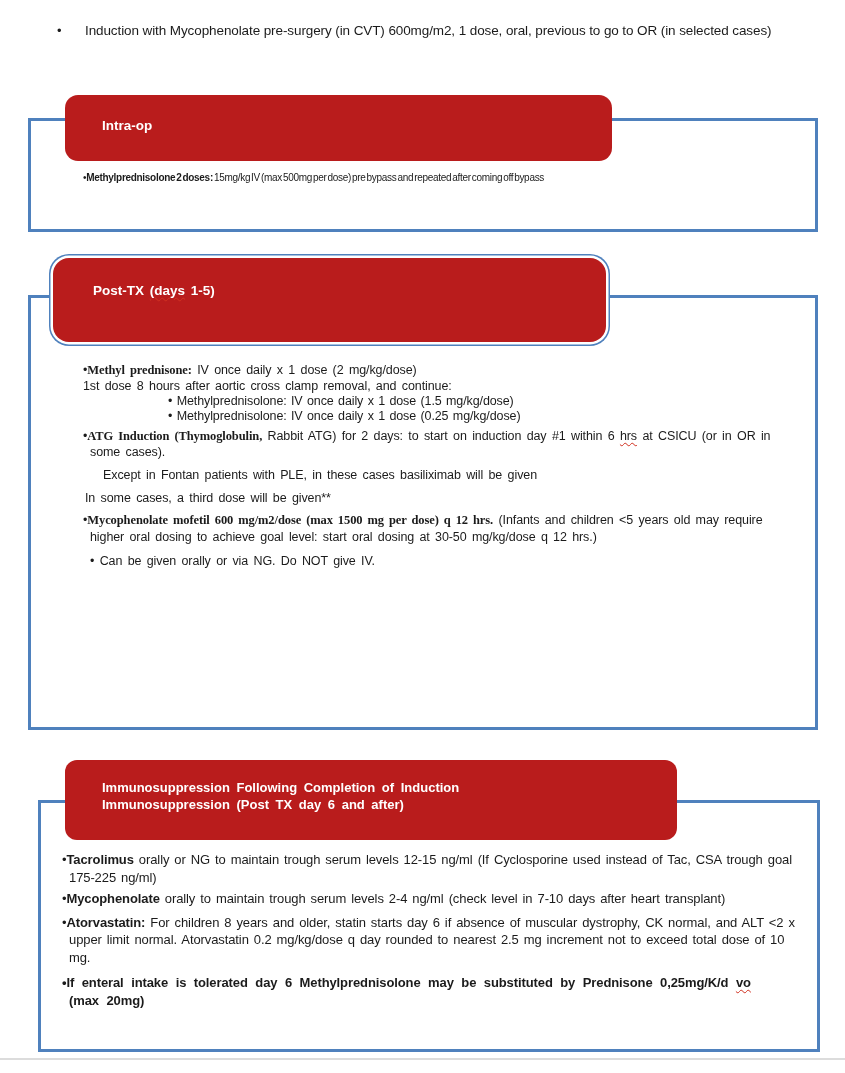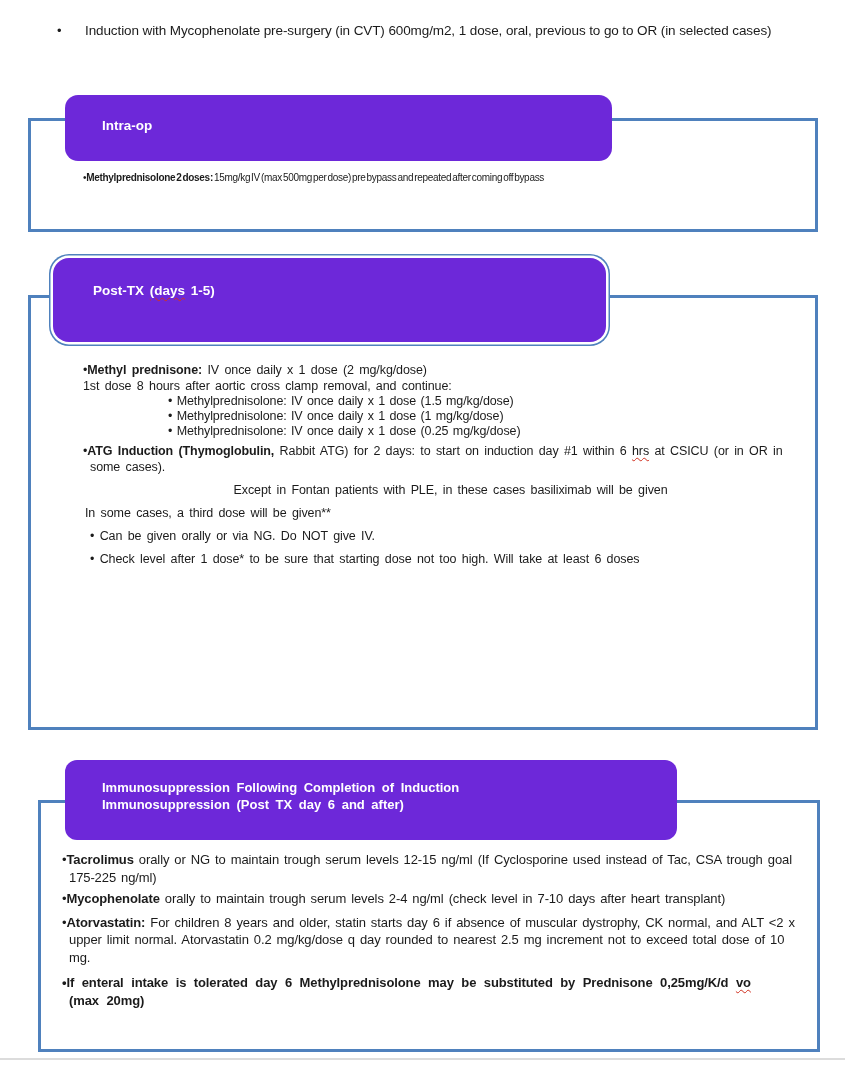--- a/index.html
+++ b/index.html
@@ -7,48 +7,48 @@
     width:845px;height:1073px;position:relative;background:#ffffff;
     font-family:"Liberation Sans", sans-serif;color:#1b1b1b;overflow:hidden;
   }
   
   .intro{position:absolute;left:57px;top:21px;width:760px;display:flex;}
   .intro .dot{width:28px;flex:0 0 28px;font-size:13px;line-height:19px;}
   .intro .txt{font-size:13.5px;line-height:19px;width:732px;letter-spacing:-0.1px;}
 
   
   .tab{
-    position:absolute;background:#6d28d9;color:#ffffff;font-weight:bold;
+    position:absolute;background:#b91c1c;color:#ffffff;font-weight:bold;
     box-sizing:border-box;
   }
   .box{position:absolute;border:3px solid #4f81bd;box-sizing:border-box;background:transparent;}
 
   
   .tab1{left:65px;top:95px;width:547px;height:66px;border-radius:13px;
         font-size:13.5px;padding:23px 0 0 37px;}
   .box1{left:28px;top:118px;width:790px;height:114px;}
   .box1-content{position:absolute;left:83px;top:170px;width:640px;
         font-size:10px;line-height:16.5px;letter-spacing:-0.3px;word-spacing:-1.5px;
         padding-left:6px;text-indent:-6px;}
   .box1-content .b{font-weight:bold;}
 
   
   .tab2{left:53px;top:258px;width:553px;height:84px;border-radius:16px;
         font-size:13.5px;padding:25px 0 0 40px;word-spacing:2px;
         box-shadow:0 0 0 2.5px #ffffff, 0 0 0 4px #4f81bd;}
   .box2{left:28px;top:295px;width:790px;height:435px;}
   .box2-content{position:absolute;left:83px;top:362px;width:715px;
         font-size:12.5px;line-height:16px;word-spacing:2px;letter-spacing:-0.1px;}
-  .box2-content .b{font-weight:bold;}
+  .box2-content .b{font-weight:bold;font-family:Liberation Serif, serif;}
   .item{padding-left:7px;text-indent:-7px;}
   .item.bulleted::before{content:"\2022";}
   .subbullets{margin-left:85px;line-height:15px;word-spacing:1px;}
   .subbullets div{padding-left:8px;text-indent:-8px;}
   .subbullets div::before{content:"\2022\00a0";}
-  .note-indent{margin-left:20px;margin-top:7px;text-align:center;}
+  .note-indent{margin-left:20px;margin-top:7px;}
   .note{margin-left:2px;margin-top:7px;}
   .mt6{margin-top:6px;}
   .mt4{margin-top:4px;}
   .mt8{margin-top:8px;}
   .lh17{line-height:17px;}
   .smallsub{margin-left:7px;margin-top:7px;padding-left:8px;text-indent:-8px;}
   .smallsub::before{content:"\2022\00a0";}
   .wavy{text-decoration:underline;text-decoration-style:wavy;
         text-decoration-color:#d03020;text-decoration-thickness:1px;text-underline-offset:2px;}
 
@@ -83,28 +83,27 @@
 
 <div class="box box2"></div>
 <div class="tab tab2">
   <span><span>Post-TX  </span><span class="wavy">(days</span><span> 1-5)</span></span>
 </div>
 <div class="box2-content">
   <div class="item bulleted"><span class="b">Methyl prednisone:</span><span> IV once daily x 1 dose (2 mg/kg/dose)</span></div>
   <div>1st dose 8 hours after aortic cross clamp removal, and continue:</div>
   <div class="subbullets">
     <div>Methylprednisolone:  IV once daily x 1 dose (1.5 mg/kg/dose)</div>
-    <div>Methylprednisolone:  IV once daily x 1 dose (1 mg/kg/dose)</div>
     <div>Methylprednisolone:  IV once daily x 1 dose (0.25 mg/kg/dose)</div>
   </div>
   <div class="item bulleted mt4"><span class="b">ATG Induction (Thymoglobulin,</span><span> Rabbit ATG) for 2 days: to start on induction day #1 within 6 </span><span class="wavy">hrs</span><span> at CSICU (or in OR in some cases).</span></div>
   <div class="note-indent">Except in Fontan patients with PLE, in these cases basiliximab will be given</div>
   <div class="note">In some cases, a third dose will be given**</div>
+  <div class="item bulleted mt6 lh17 narrow"><span class="b">Mycophenolate mofetil 600 mg/m2/dose (max 1500 mg per dose) q 12 hrs.</span><span> (Infants and children &lt;5 years old may require higher oral dosing to achieve goal level: start oral dosing at 30-50 mg/kg/dose q 12 hrs.)</span></div>
   <div class="smallsub mt8">Can be given orally or via NG. Do NOT give IV.</div>
-  <div class="smallsub">Check level after 1 dose* to be sure that starting dose not too high. Will take at least 6 doses</div>
 </div>
 
 <div class="box box3"></div>
 <div class="tab tab3">
   <div>Immunosuppression Following Completion of Induction</div>
   <div>Immunosuppression (Post TX day 6 and after)</div>
 </div>
 <div class="box3-content">
   <div class="item bulleted"><span class="b">Tacrolimus</span><span> orally or NG to maintain trough serum levels 12-15 ng/ml (If Cyclosporine used instead of Tac, CSA trough goal 175-225 ng/ml)</span></div>
   <div class="item bulleted mt4"><span class="b">Mycophenolate</span><span> orally to maintain trough serum levels 2-4 ng/ml (check level in 7-10 days after heart transplant)</span></div>

